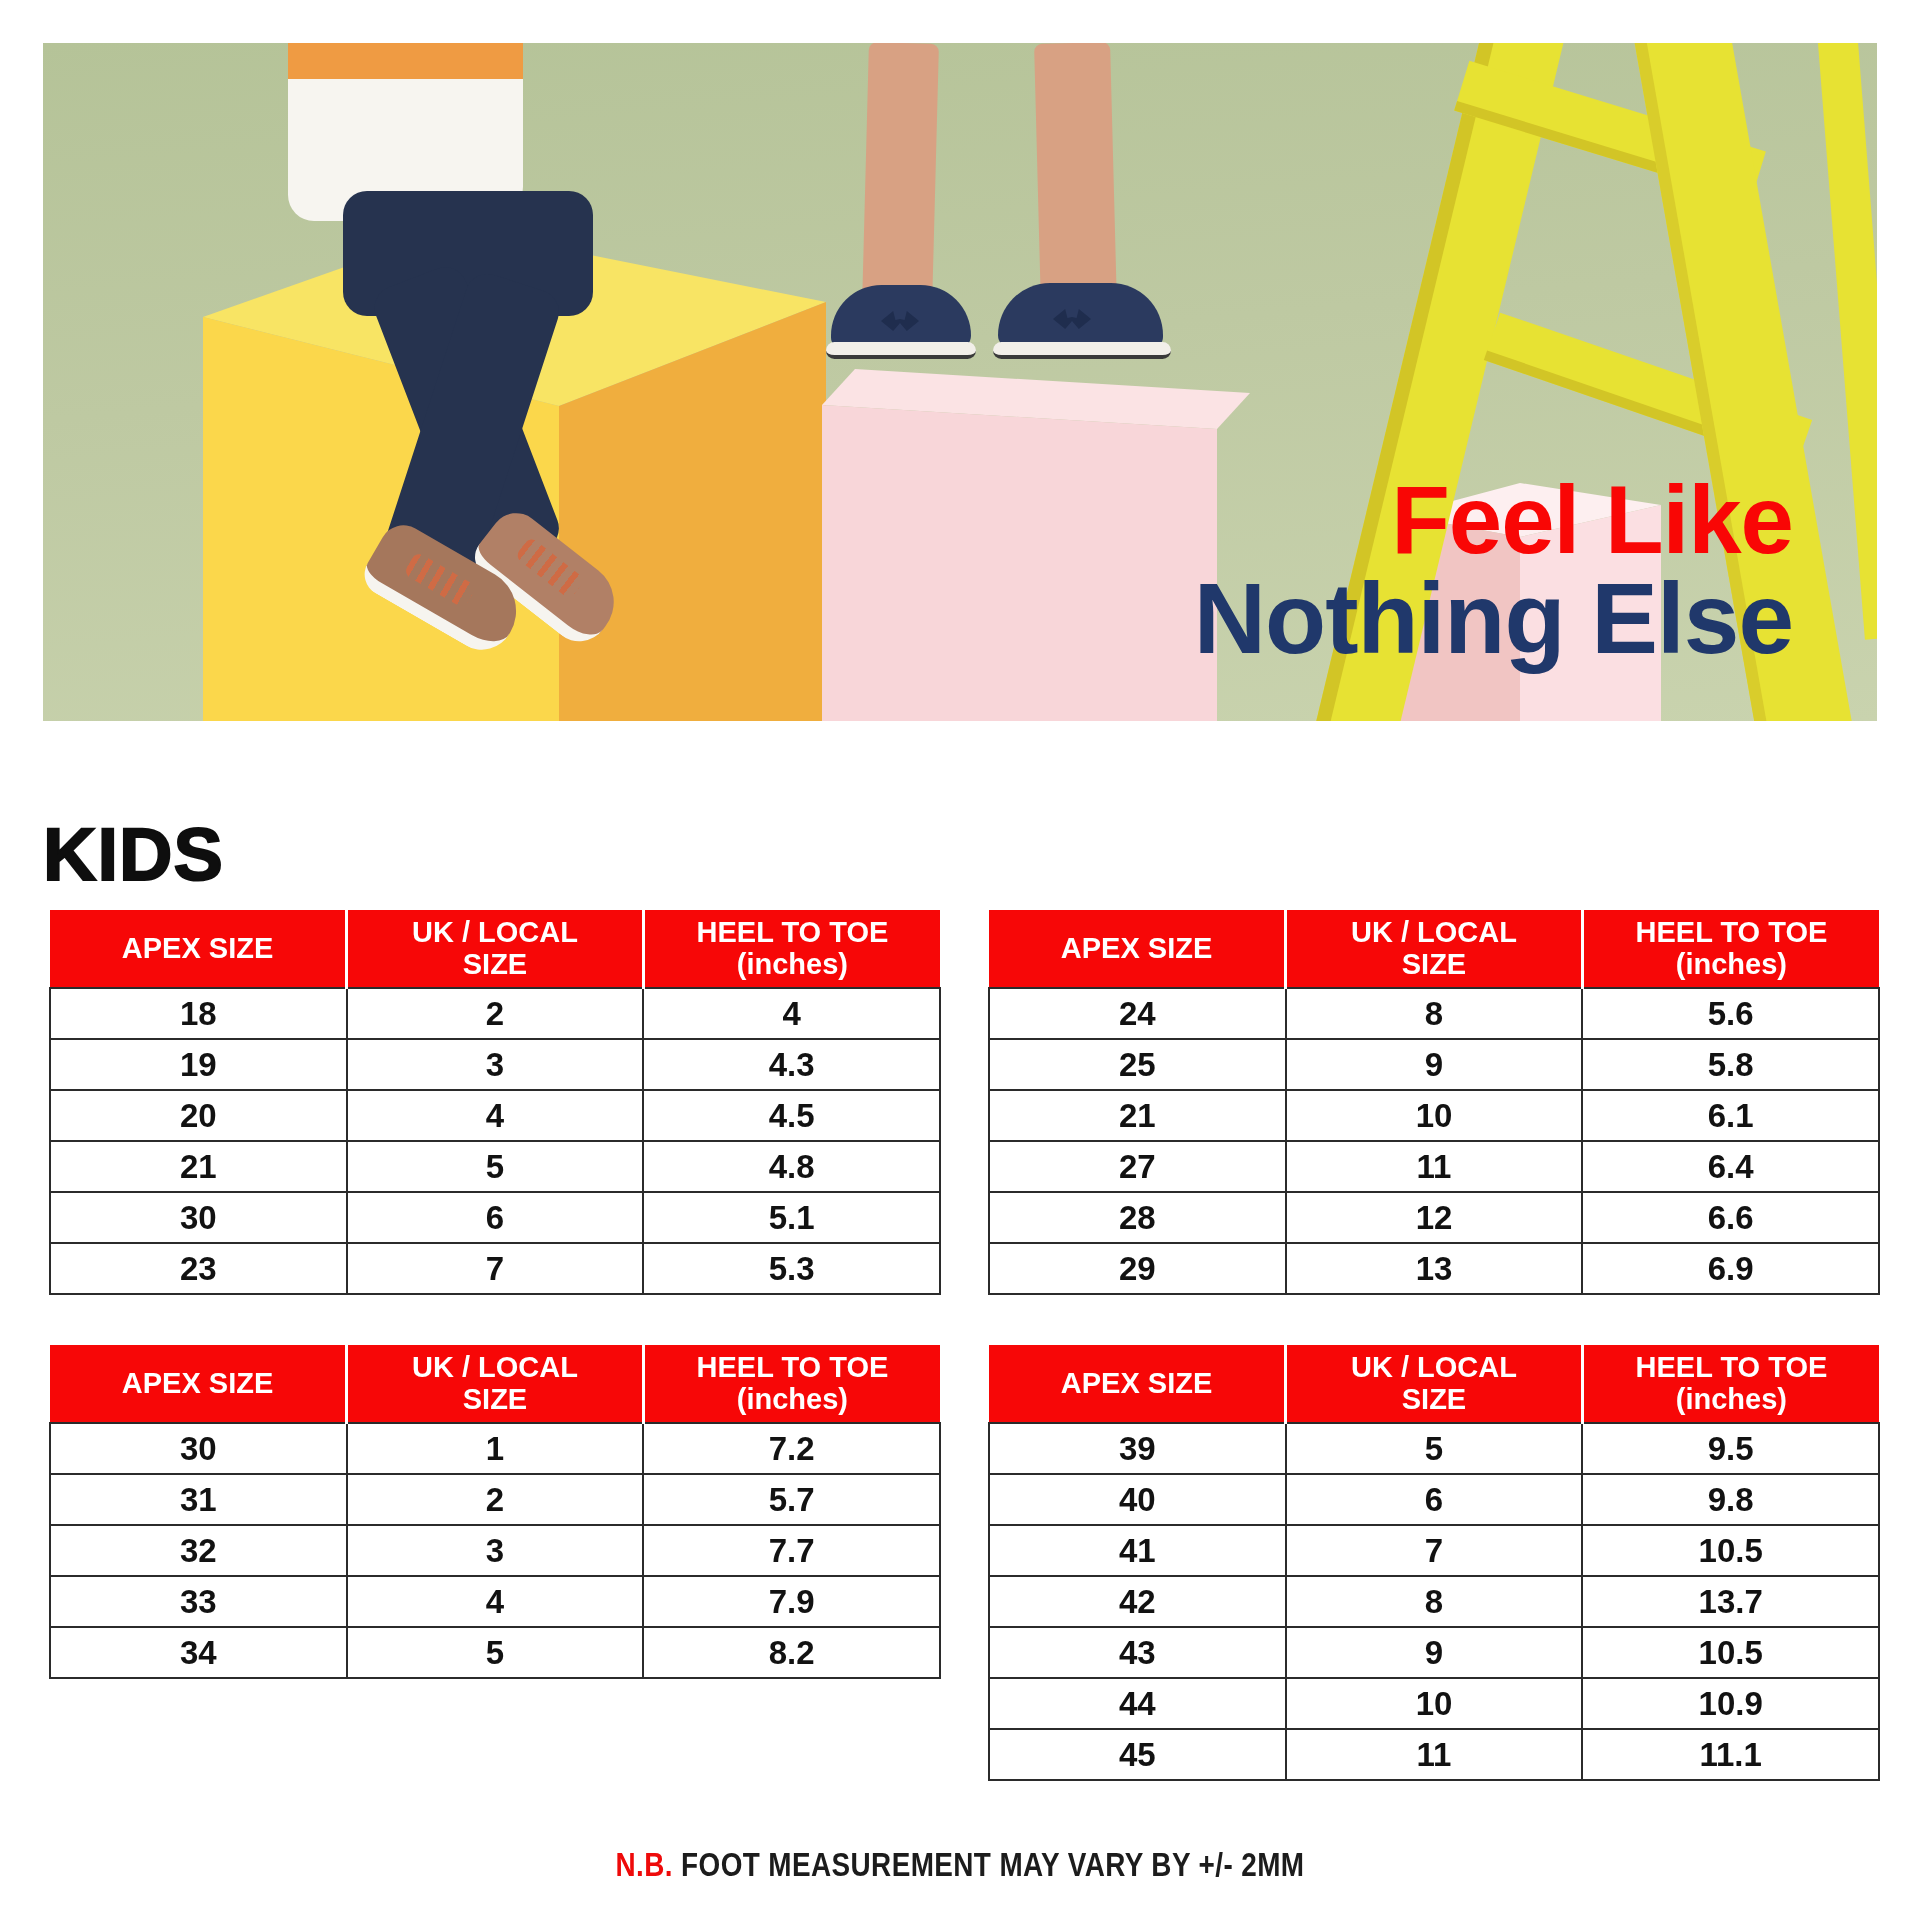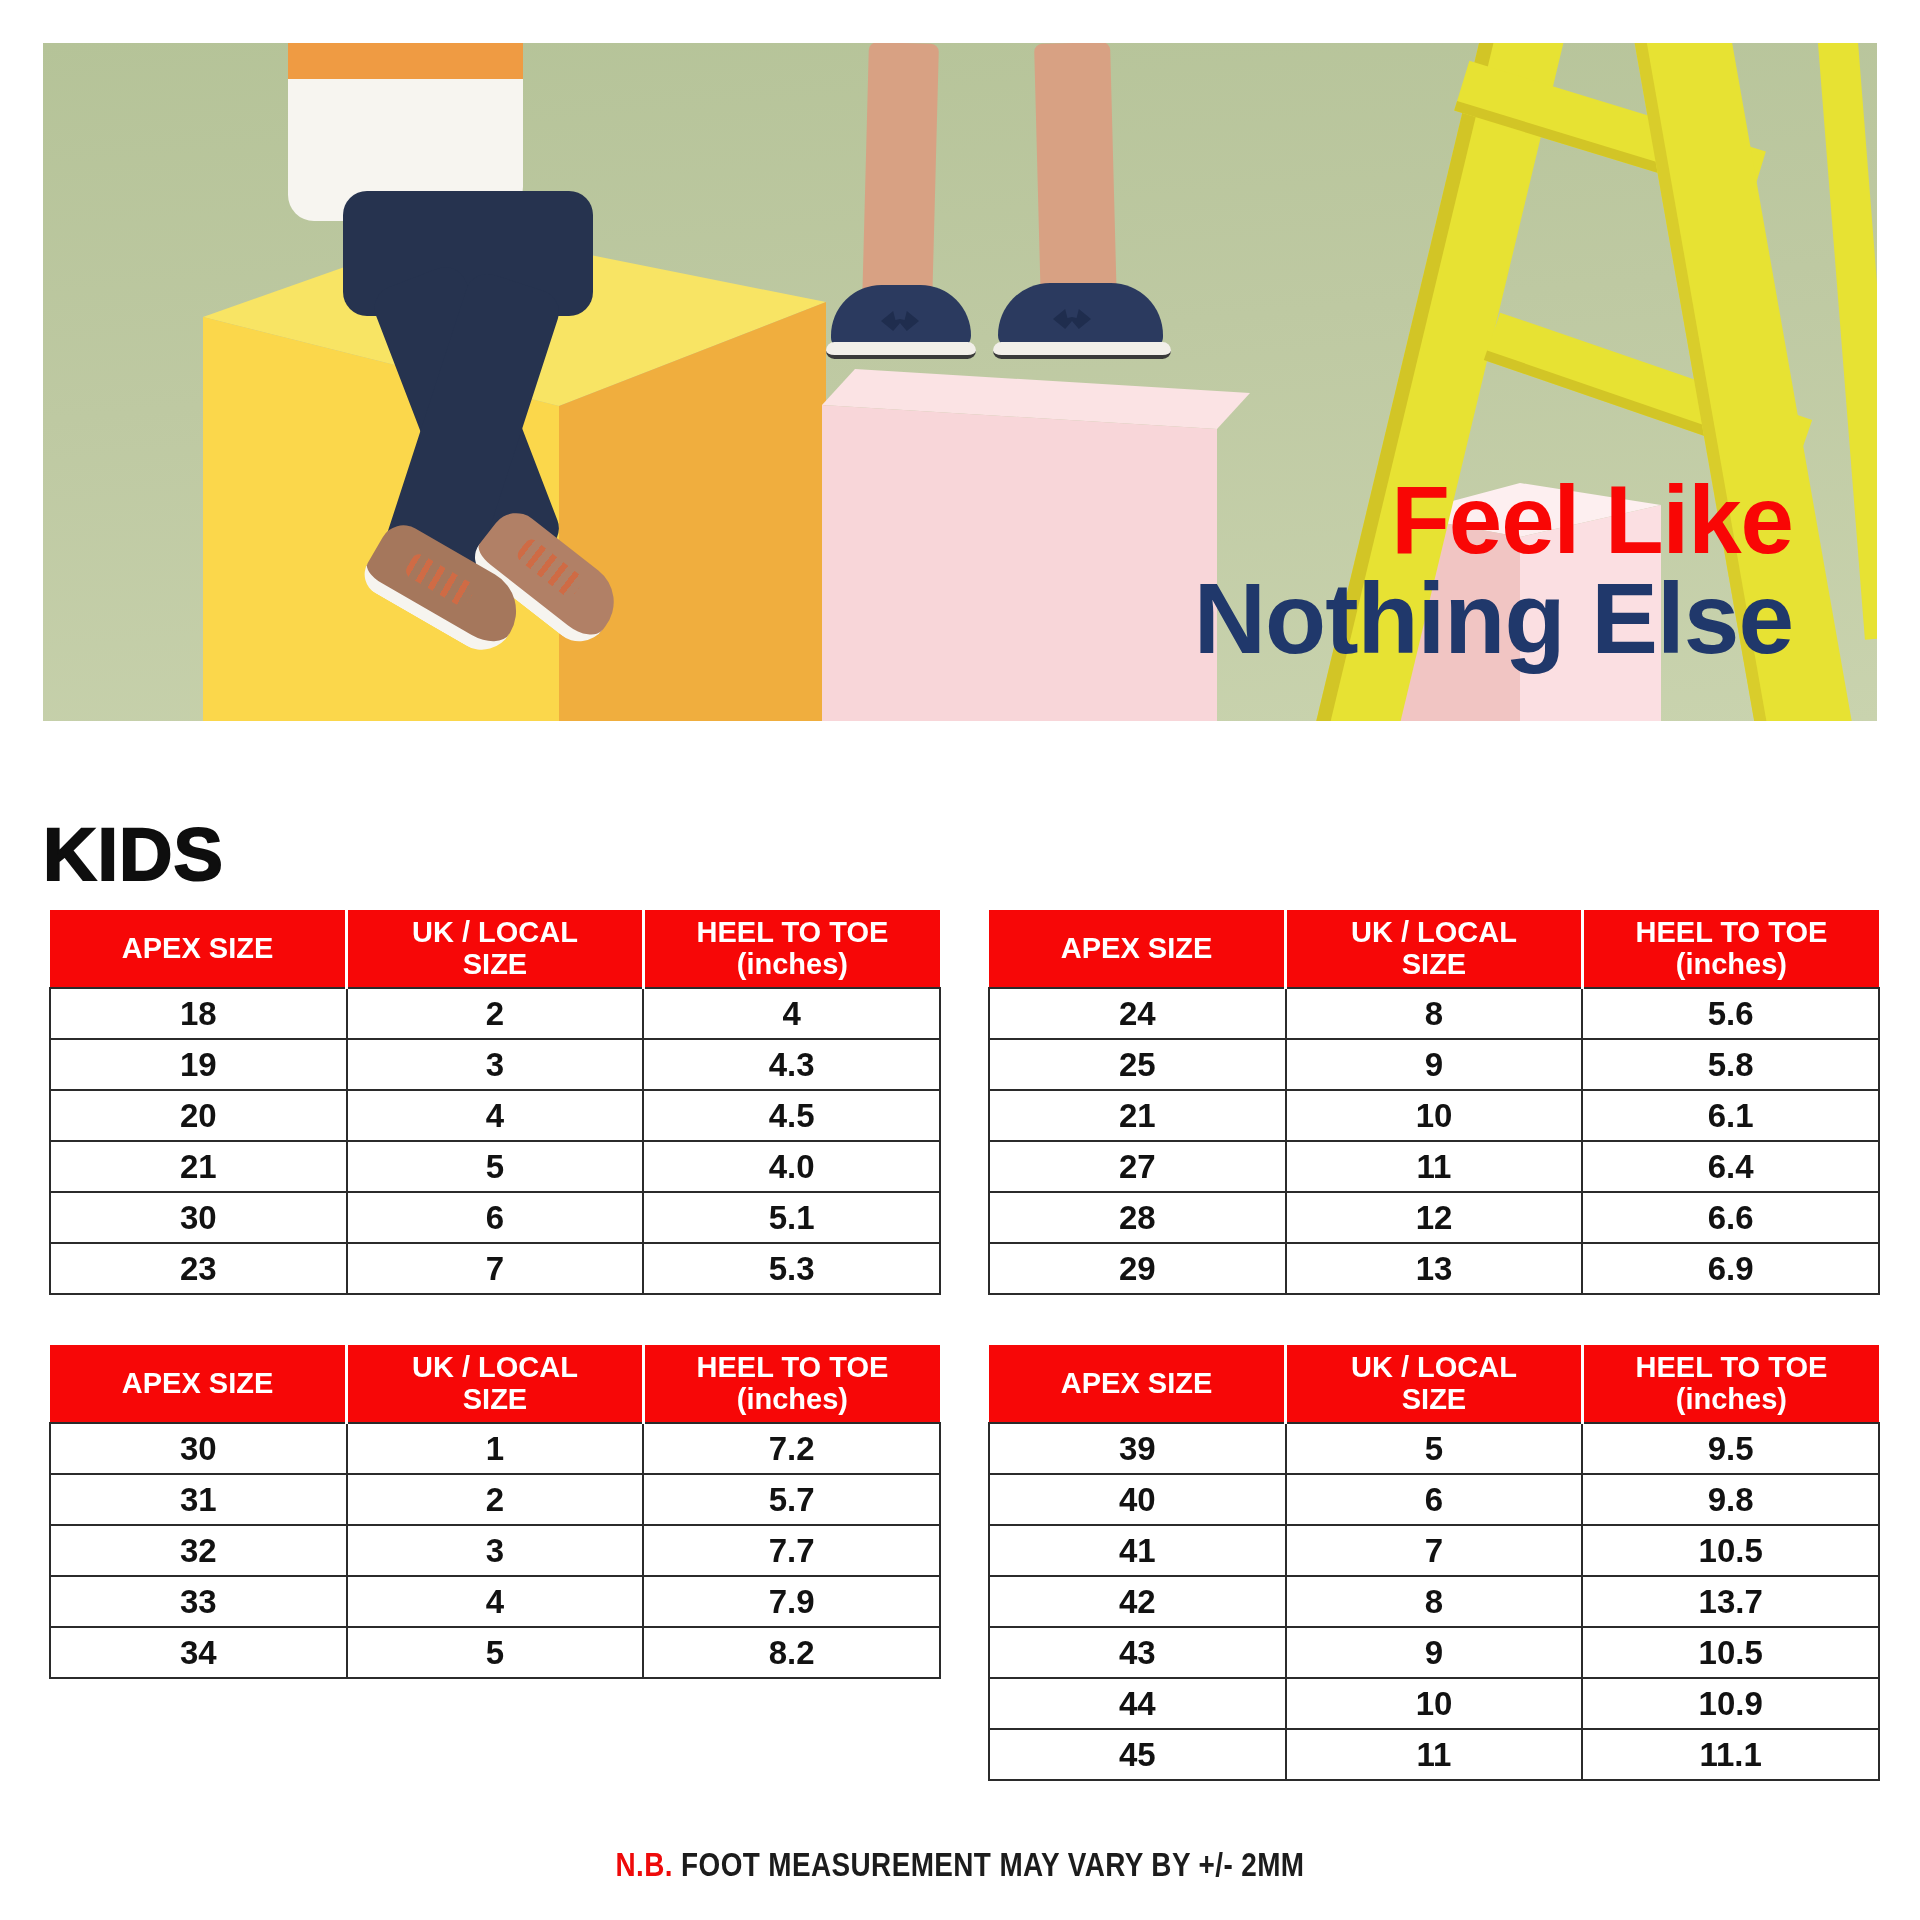--- a/index.html
+++ b/index.html
@@ -166,21 +166,21 @@
             <td>4.3</td>
           </tr>
           <tr>
             <td>20</td>
             <td>4</td>
             <td>4.5</td>
           </tr>
           <tr>
             <td>21</td>
             <td>5</td>
-            <td>4.0</td>
+            <td>4.8</td>
           </tr>
           <tr>
             <td>30</td>
             <td>6</td>
             <td>5.1</td>
           </tr>
           <tr>
             <td>23</td>
             <td>7</td>
             <td>5.3</td>

